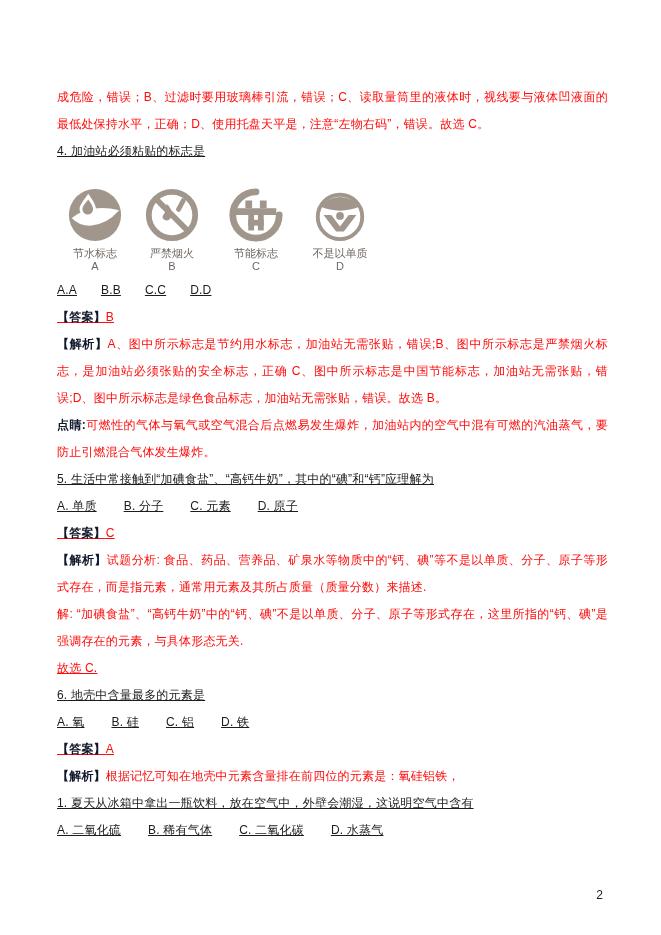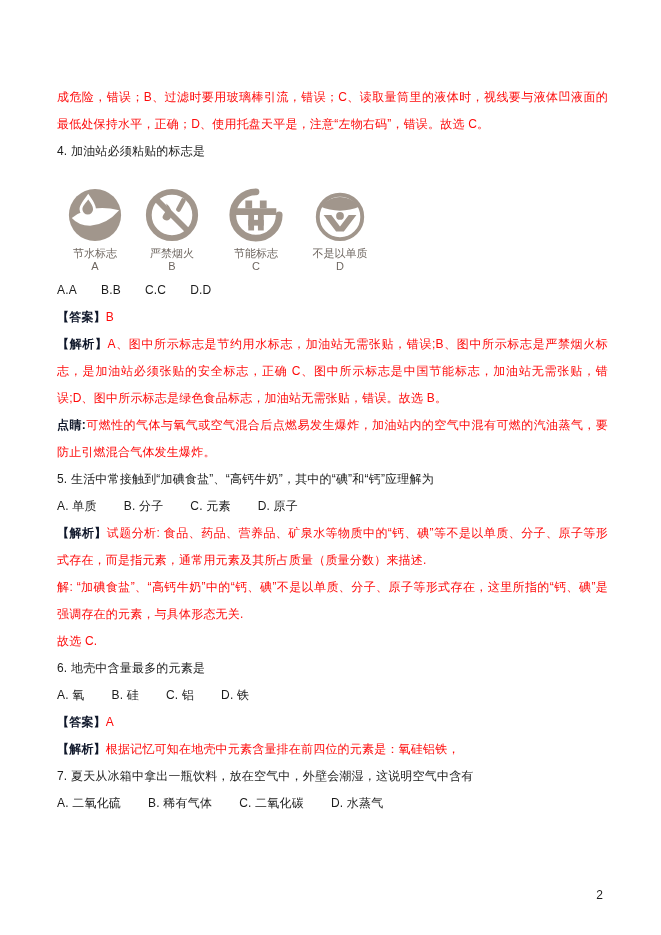--- a/index.html
+++ b/index.html
@@ -15,21 +15,21 @@
     left:57px;top:84px;width:551px;
   }
   p.ln{
     margin:0;
     font-size:12px;
     line-height:27px;
     color:#1c1c1c;
     text-align:justify;
     letter-spacing:0.2px;
   }
-  p.single{text-align:left;}
+  p.single{text-align:left;text-decoration:underline;}
   p.red{color:#fe0b0b;}
   .tag{color:#0f172a;font-weight:bold;}
   .qgap{margin-top:5px;}
   .opts span{margin-right:27px;}
   .opts4 span{margin-right:24px;}
   .signs{
     position:relative;
     height:104px;
     margin:5px 0 3px 0;
   }
@@ -113,32 +113,33 @@
     <p class="ln single red"><span class="tag">【答案】</span><span>B</span></p>
 
     <p class="ln red"><span class="tag">【解析】</span><span>A、图中所示标志是节约用水标志，加油站无需张贴，错误;B、图中所示标志是严禁烟火标志，是加油站必须张贴的安全标志，正确 C、图中所示标志是中国节能标志，加油站无需张贴，错误;D、图中所示标志是绿色食品标志，加油站无需张贴，错误。故选 B。</span></p>
 
     <p class="ln red"><span class="tag">点睛:</span><span>可燃性的气体与氧气或空气混合后点燃易发生爆炸，加油站内的空气中混有可燃的汽油蒸气，要防止引燃混合气体发生爆炸。</span></p>
 
     <p class="ln single qgap">5. 生活中常接触到“加碘食盐”、“高钙牛奶”，其中的“碘”和“钙”应理解为</p>
     <p class="ln single opts">
       <span>A. 单质</span><span>B. 分子</span><span>C. 元素</span><span>D. 原子</span>
     </p>
+    <p class="ln single red"><span class="tag">【答案】</span><span>C</span></p>
     <p class="ln red"><span class="tag">【解析】</span><span>试题分析: 食品、药品、营养品、矿泉水等物质中的“钙、碘”等不是以单质、分子、原子等形式存在，而是指元素，通常用元素及其所占质量（质量分数）来描述.</span></p>
     <p class="ln red">解: “加碘食盐”、“高钙牛奶”中的“钙、碘”不是以单质、分子、原子等形式存在，这里所指的“钙、碘”是强调存在的元素，与具体形态无关.</p>
     <p class="ln single red">故选 C.</p>
 
     <p class="ln single qgap">6. 地壳中含量最多的元素是</p>
     <p class="ln single opts">
       <span>A. 氧</span><span>B. 硅</span><span>C. 铝</span><span>D. 铁</span>
     </p>
     <p class="ln single red"><span class="tag">【答案】</span><span>A</span></p>
     <p class="ln red"><span class="tag">【解析】</span><span>根据记忆可知在地壳中元素含量排在前四位的元素是：氧硅铝铁，</span></p>
 
-    <p class="ln single qgap">7. 夏天从冰箱中拿出一瓶饮料，放在空气中，外壁会潮湿，这说明空气中含有</p>
+    <p class="ln single qgap">1. 夏天从冰箱中拿出一瓶饮料，放在空气中，外壁会潮湿，这说明空气中含有</p>
     <p class="ln single opts">
       <span>A. 二氧化硫</span><span>B. 稀有气体</span><span>C. 二氧化碳</span><span>D. 水蒸气</span>
     </p>
 
   </div>
 
   <div class="pageno">2</div>
 </div>
 
 </body></html>

